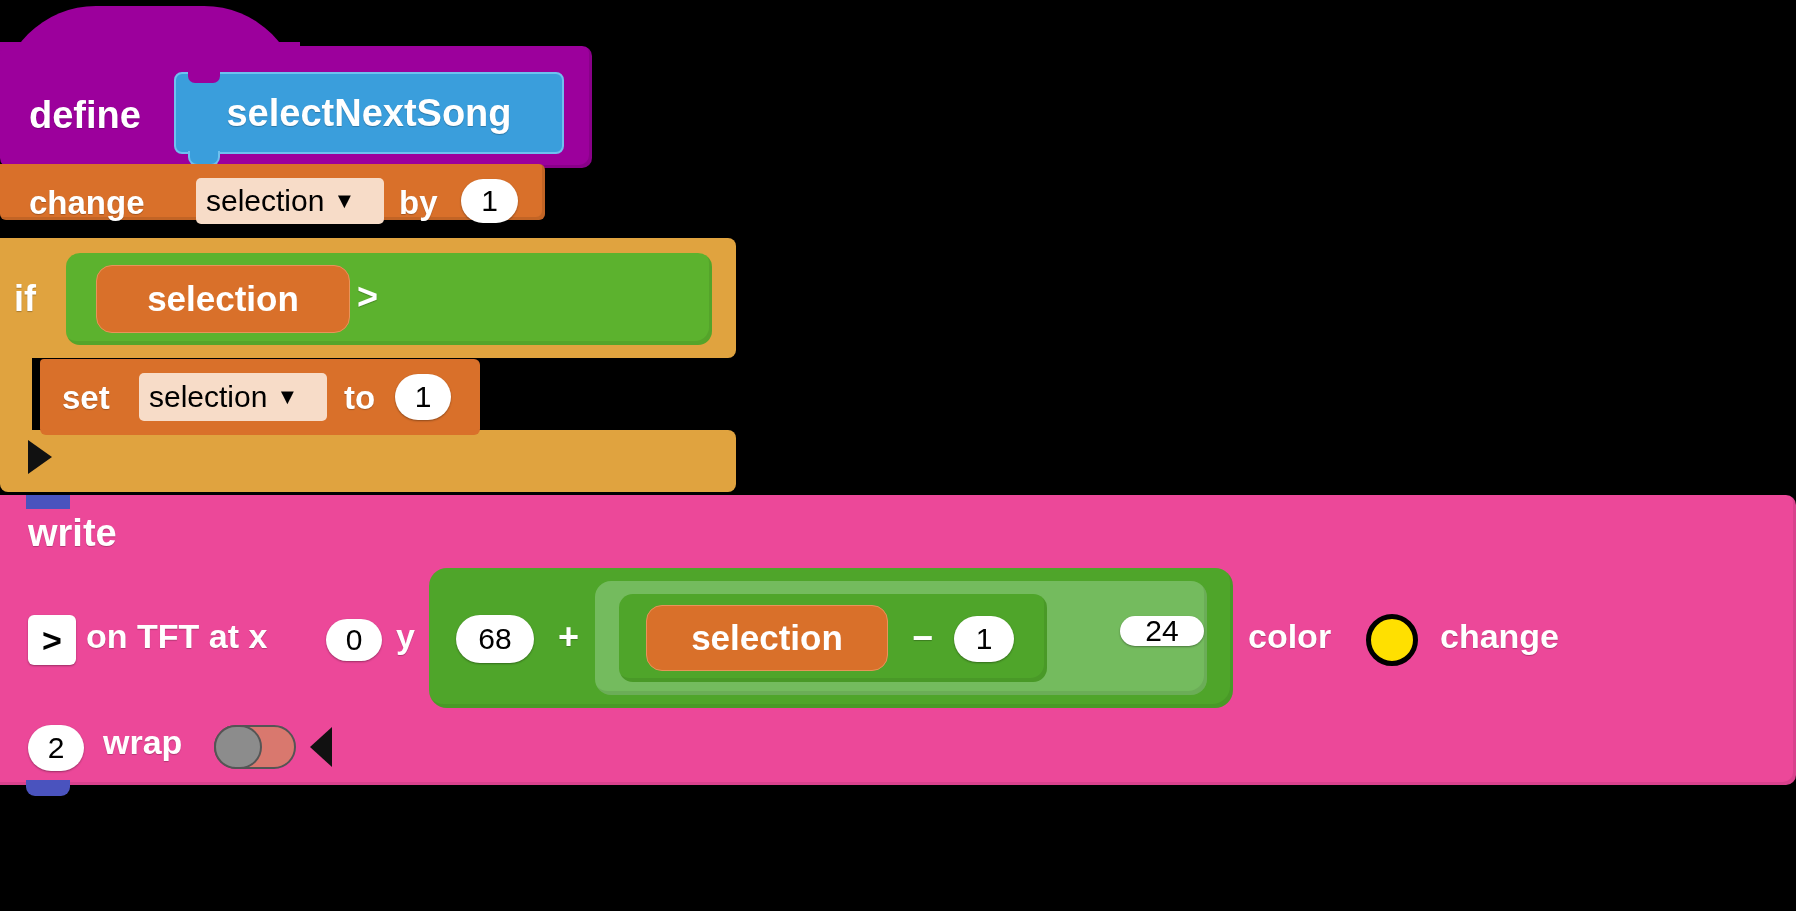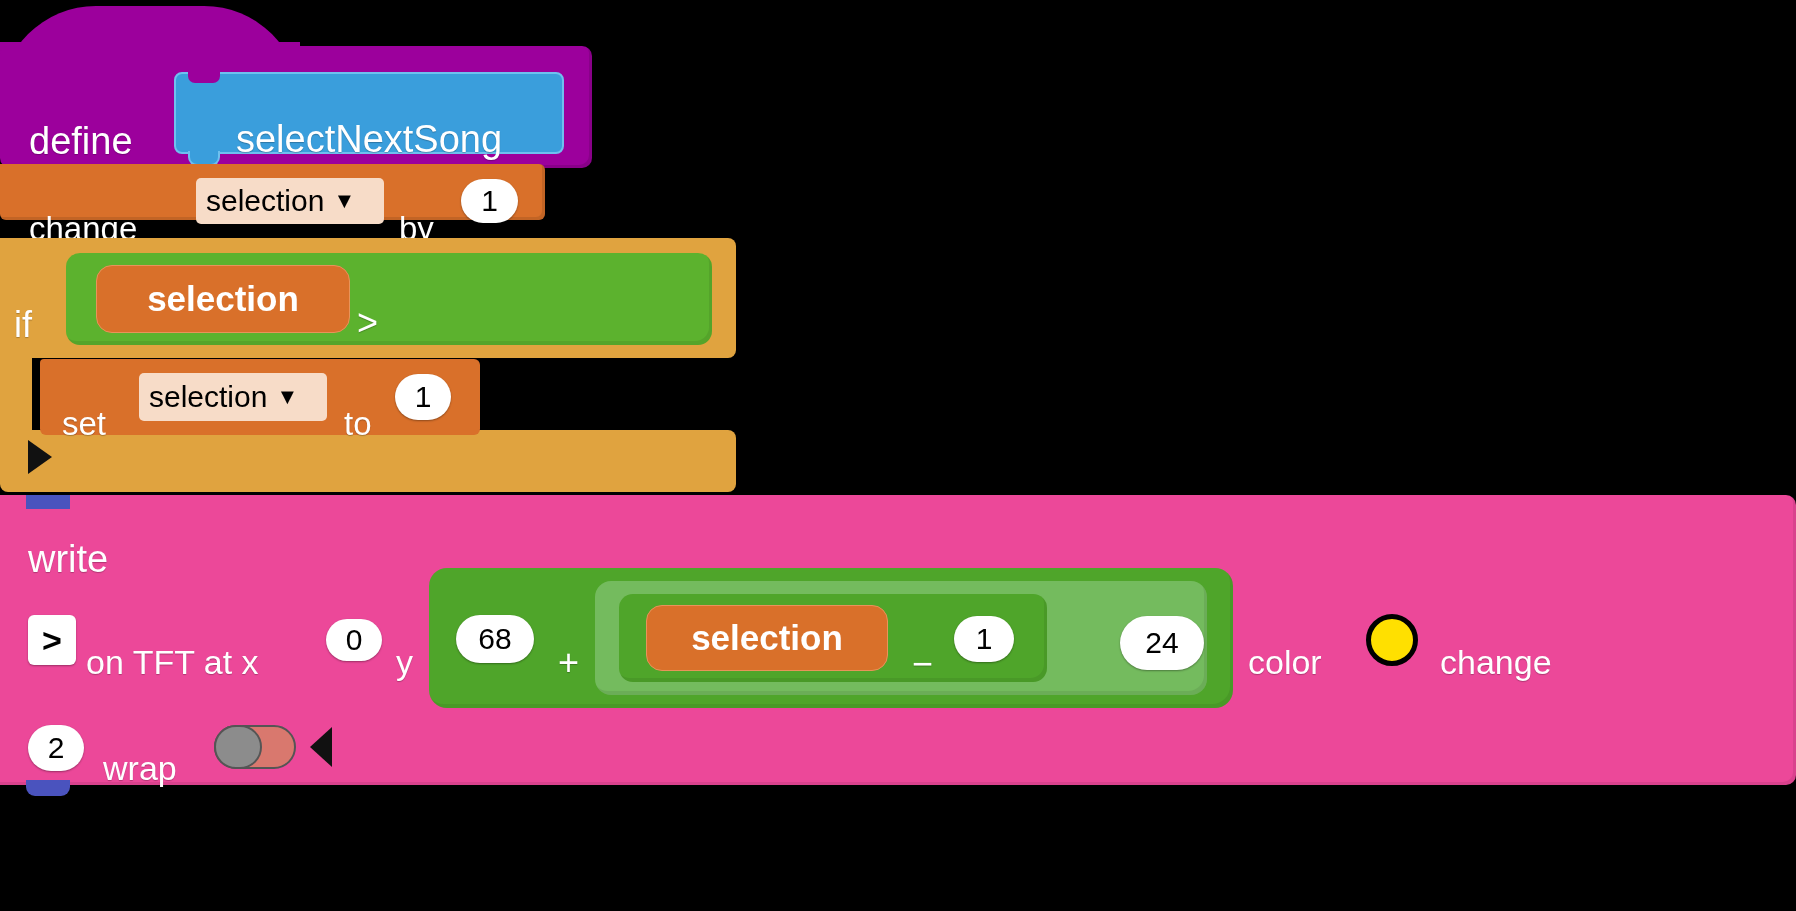--- a/index.html
+++ b/index.html
@@ -5,23 +5,22 @@
   html,body{margin:0;padding:0;background:#000;}
   body{
     width:1796px;height:911px;overflow:hidden;position:relative;
     font-family:"Liberation Sans", sans-serif;
     -webkit-font-smoothing:antialiased;
   }
   .canvas{position:absolute;inset:0;background:#000;}
 
   
   .lbl{
-    color:#fff;font-weight:normal;white-space:nowrap;
+    color:#fff;font-weight:bold;white-space:nowrap;
     text-shadow:0 1px 1px rgba(0,0,0,.25);
-    margin-top:26px;
   }
 
   
   .define-hat{
     position:absolute;left:0;top:6px;width:592px;height:158px;
   }
   .hat-body{
     position:absolute;left:0;top:40px;width:592px;height:122px;
     background:#9c009c;border-radius:8px 10px 10px 10px;
     box-shadow:inset -3px -3px 0 rgba(0,0,0,.12);
@@ -257,21 +256,21 @@
       <div class="num" style="left:27px;top:47px;width:78px;height:48px;">68</div>
       <div class="lbl op" style="left:129px;top:48px;">+</div>
 
       <div class="times-block">
         <div class="minus-block">
           <div class="var-chip" style="left:27px;top:11px;width:242px;height:66px;font-size:35px;">selection</div>
           <div class="lbl op" style="left:293px;top:23px;">−</div>
           <div class="num" style="left:335px;top:22px;width:60px;height:46px;">1</div>
         </div>
         <div class="lbl op" style="left:478px;top:36px;"></div>
-        <div class="num" style="left:525px;top:35px;width:84px;height:54px;">24</div>
+        <div class="num" style="left:525px;top:35px;width:84px;height:30px;">24</div>
       </div>
     </div>
 
     <div class="lbl wrow2" style="left:1248px;">color</div>
 
     <div class="color-swatch" style="left:1366px;top:119px;"></div>
 
     <div class="lbl wrow2" style="left:1440px;">change</div>
 
     <div class="num" style="left:28px;top:230px;width:56px;height:46px;">2</div>

